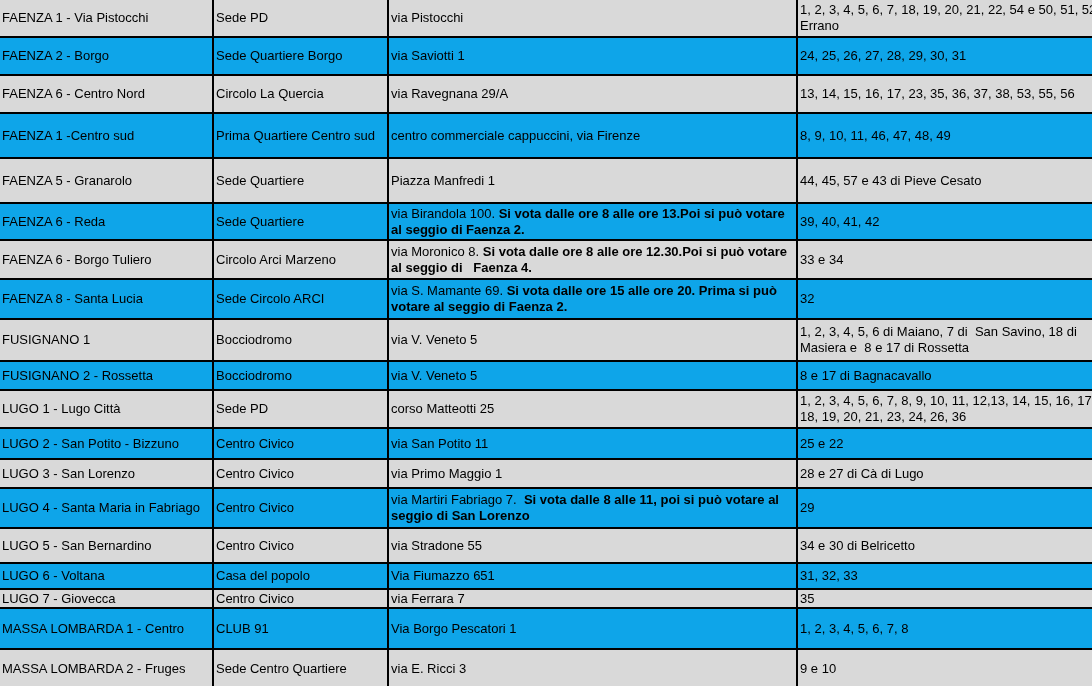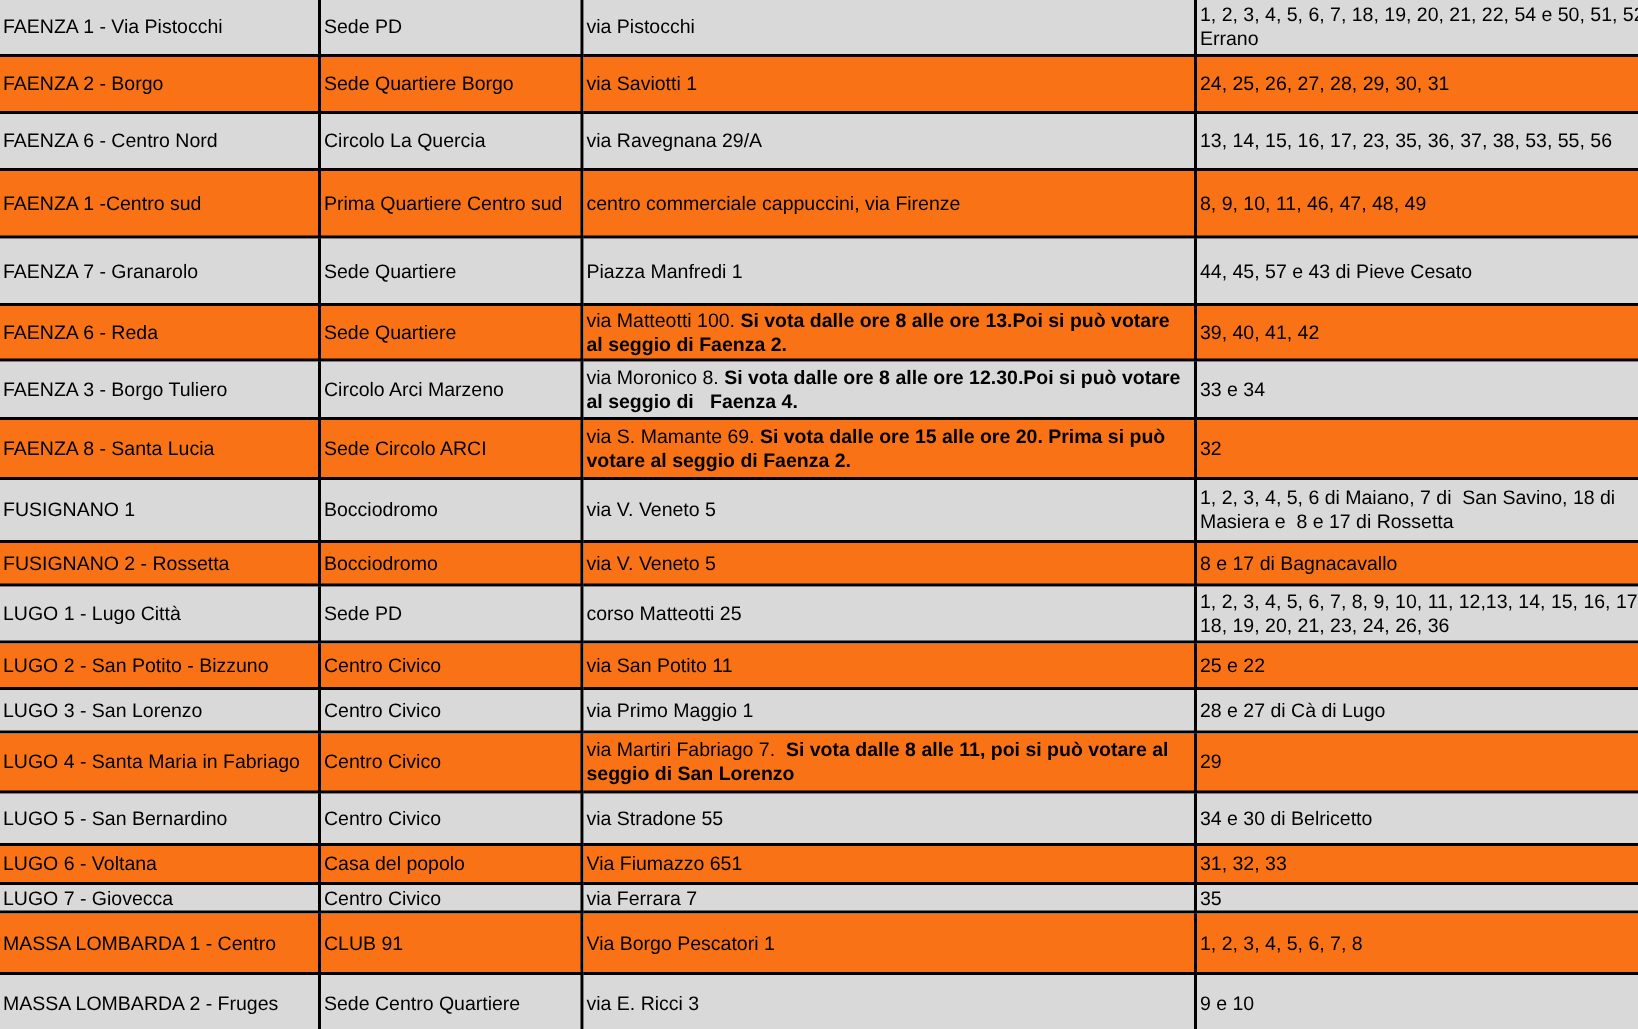--- a/index.html
+++ b/index.html
@@ -27,21 +27,21 @@
     td {
       border: 2px solid #000;
       padding: 0 2px;
       vertical-align: middle;
       line-height: 16px;
       overflow: hidden;
       white-space: normal;
       word-wrap: break-word;
     }
     tr.shaded td { background: #d9d9d9; }
-    tr.plain td { background: #f97316; }
+    tr.plain td { background: #0ea5e9; }
     col.c1 { width: 214px; }
     col.c2 { width: 175px; }
     col.c3 { width: 409px; }
     col.c4 { width: 322px; }
     td.nowrap { white-space: nowrap; }
     b { font-weight: bold; }
   </style>
 </head>
 <body>
 
@@ -71,33 +71,33 @@
       <td><span>via Ravegnana 29/A</span><b></b></td>
       <td class="nowrap">13, 14, 15, 16, 17, 23, 35, 36, 37, 38, 53, 55, 56</td>
     </tr>
     <tr class="plain" style="height:45px">
       <td>FAENZA 1 -Centro sud</td>
       <td class="nowrap">Prima Quartiere Centro sud</td>
       <td><span>centro commerciale cappuccini, via Firenze</span><b></b></td>
       <td>8, 9, 10, 11, 46, 47, 48, 49</td>
     </tr>
     <tr class="shaded" style="height:45px">
-      <td>FAENZA 7 - Granarolo</td>
+      <td>FAENZA 5 - Granarolo</td>
       <td>Sede Quartiere</td>
       <td><span>Piazza Manfredi 1</span><b></b></td>
       <td>44, 45, 57 e 43 di Pieve Cesato</td>
     </tr>
     <tr class="plain" style="height:37px">
       <td>FAENZA 6 - Reda</td>
       <td>Sede Quartiere</td>
-      <td><span>via Matteotti 100. </span><b>Si vota dalle ore 8 alle ore 13.Poi si può votare al seggio di Faenza 2.</b></td>
+      <td><span>via Birandola 100. </span><b>Si vota dalle ore 8 alle ore 13.Poi si può votare al seggio di Faenza 2.</b></td>
       <td>39, 40, 41, 42</td>
     </tr>
     <tr class="shaded" style="height:39px">
-      <td>FAENZA 3 - Borgo Tuliero</td>
+      <td>FAENZA 6 - Borgo Tuliero</td>
       <td>Circolo Arci Marzeno</td>
       <td><span>via Moronico 8. </span><b style="white-space:pre-wrap">Si vota dalle ore 8 alle ore 12.30.Poi si può votare al seggio di   Faenza 4.</b></td>
       <td>33 e 34</td>
     </tr>
     <tr class="plain" style="height:40px">
       <td>FAENZA 8 - Santa Lucia</td>
       <td>Sede Circolo ARCI</td>
       <td><span>via S. Mamante 69. </span><b>Si vota dalle ore 15 alle ore 20. Prima si può votare al seggio di Faenza 2.</b></td>
       <td>32</td>
     </tr>

